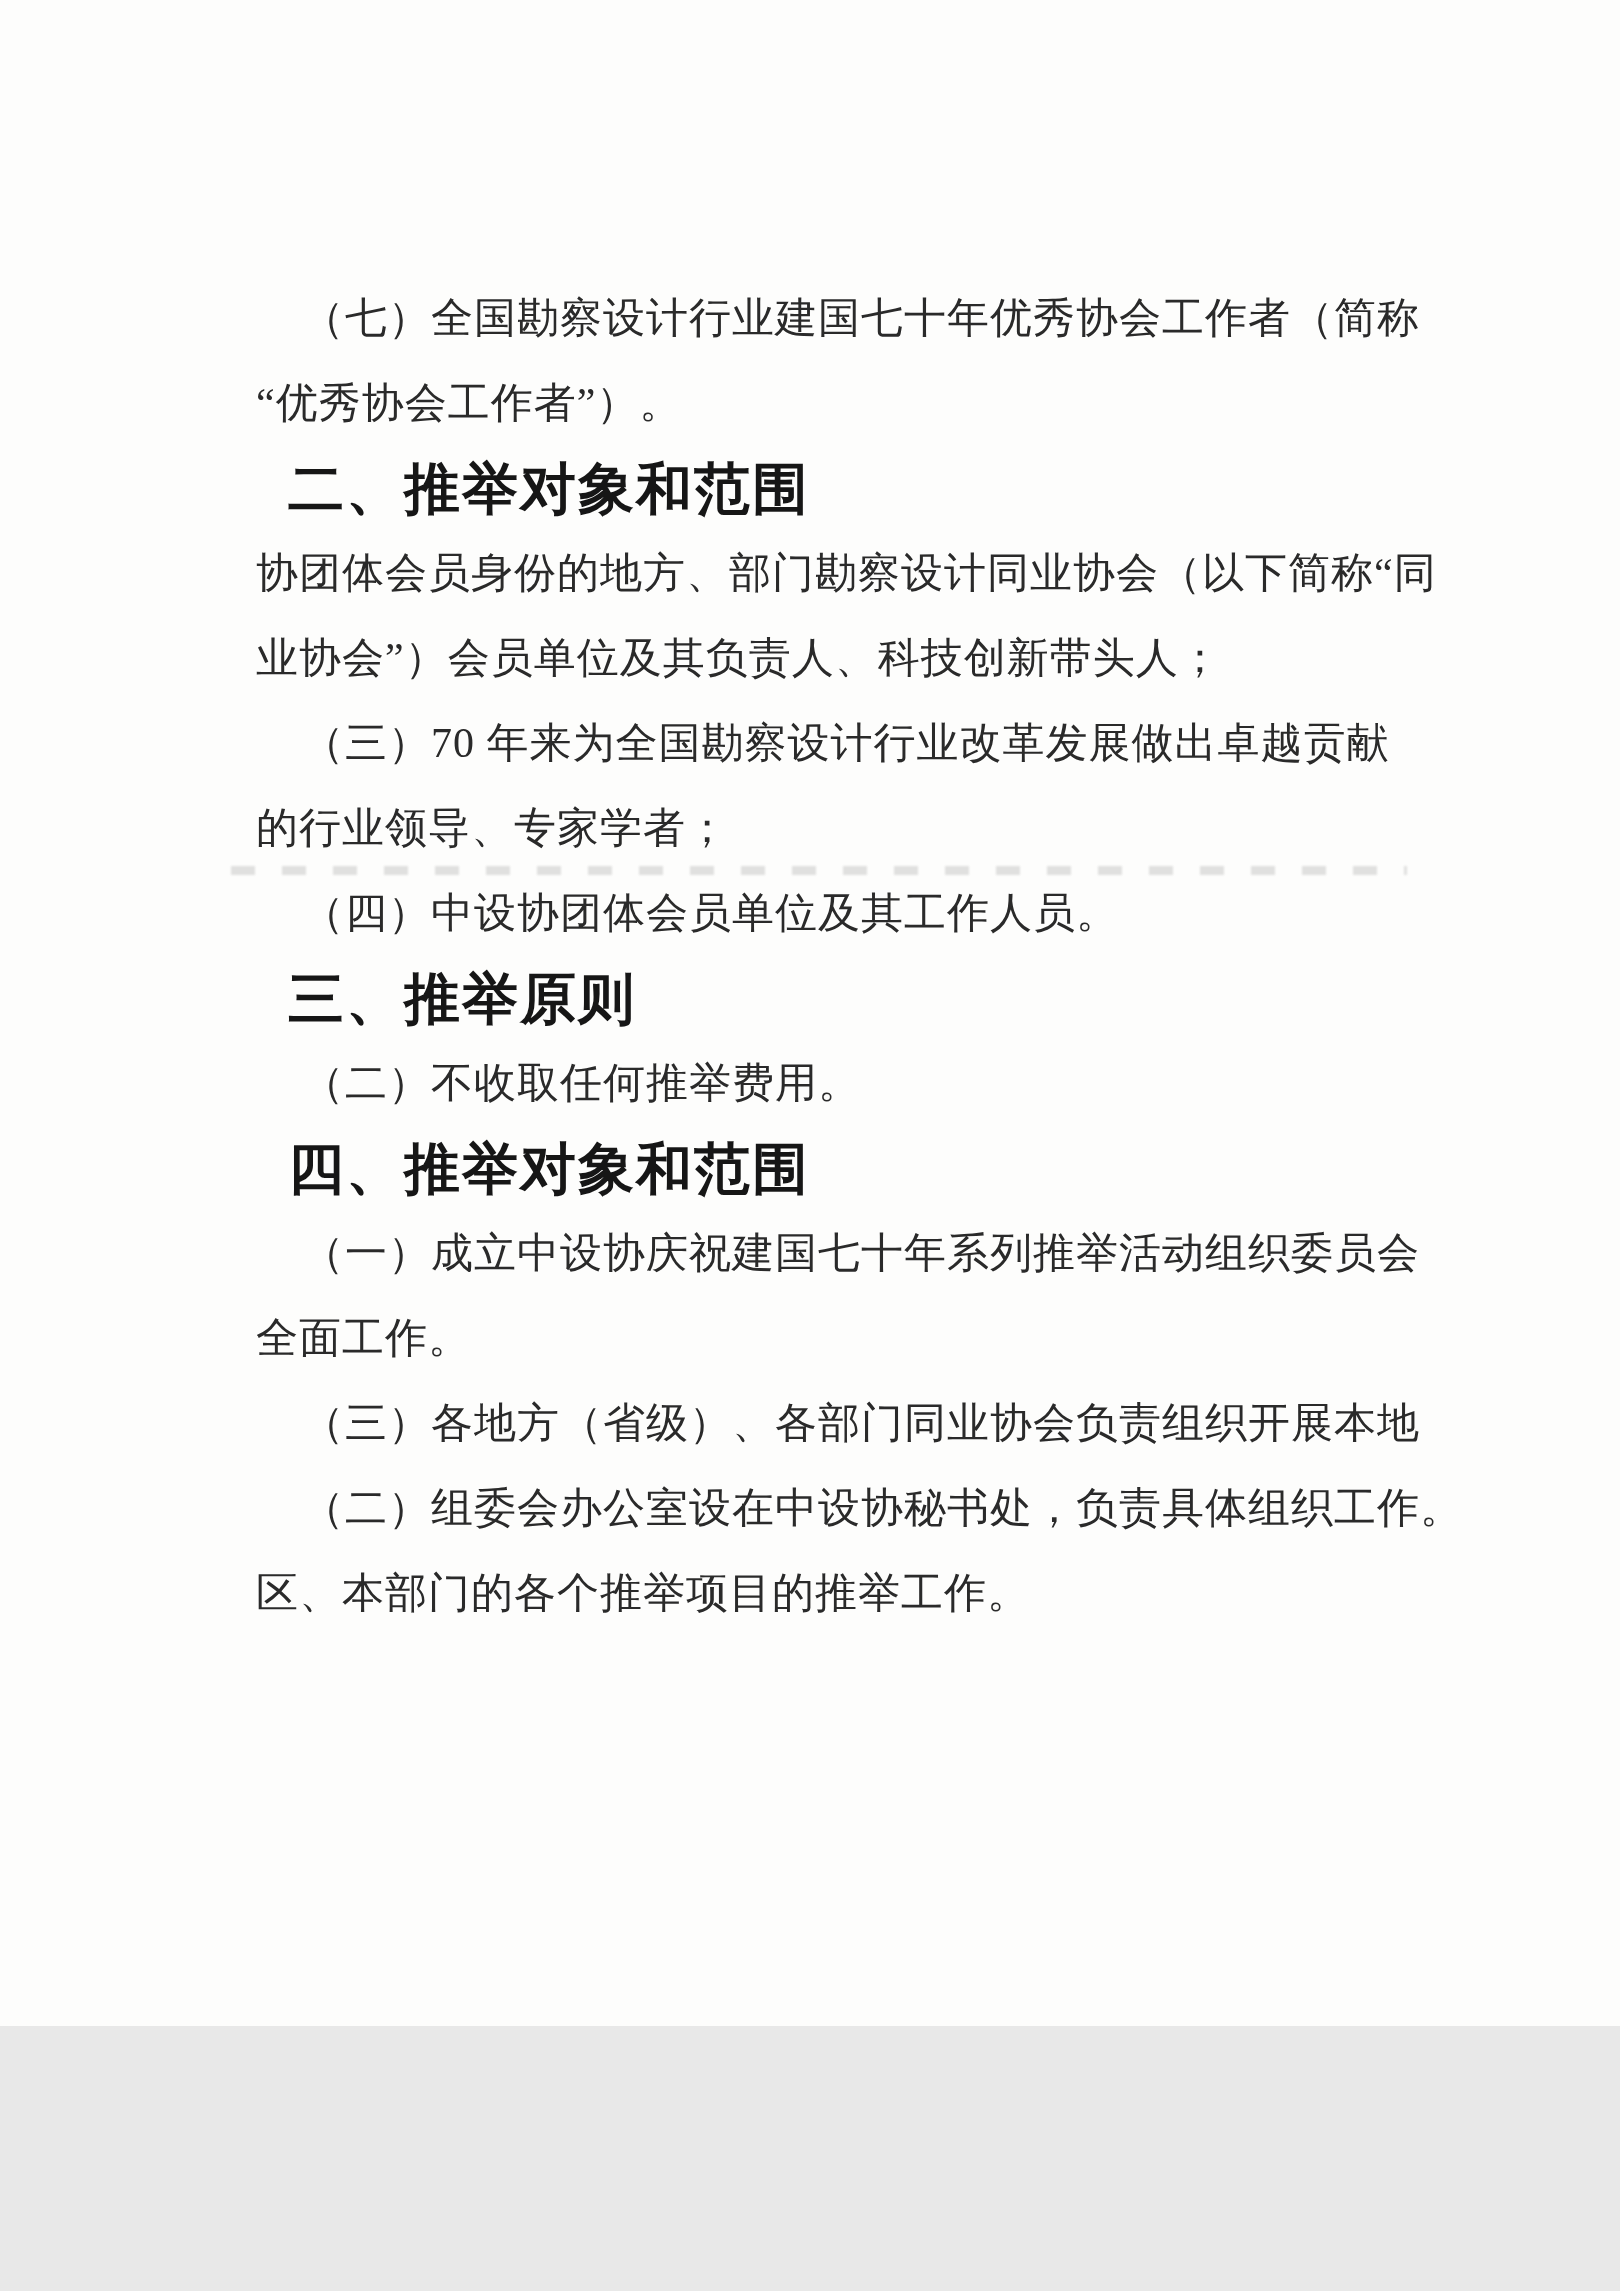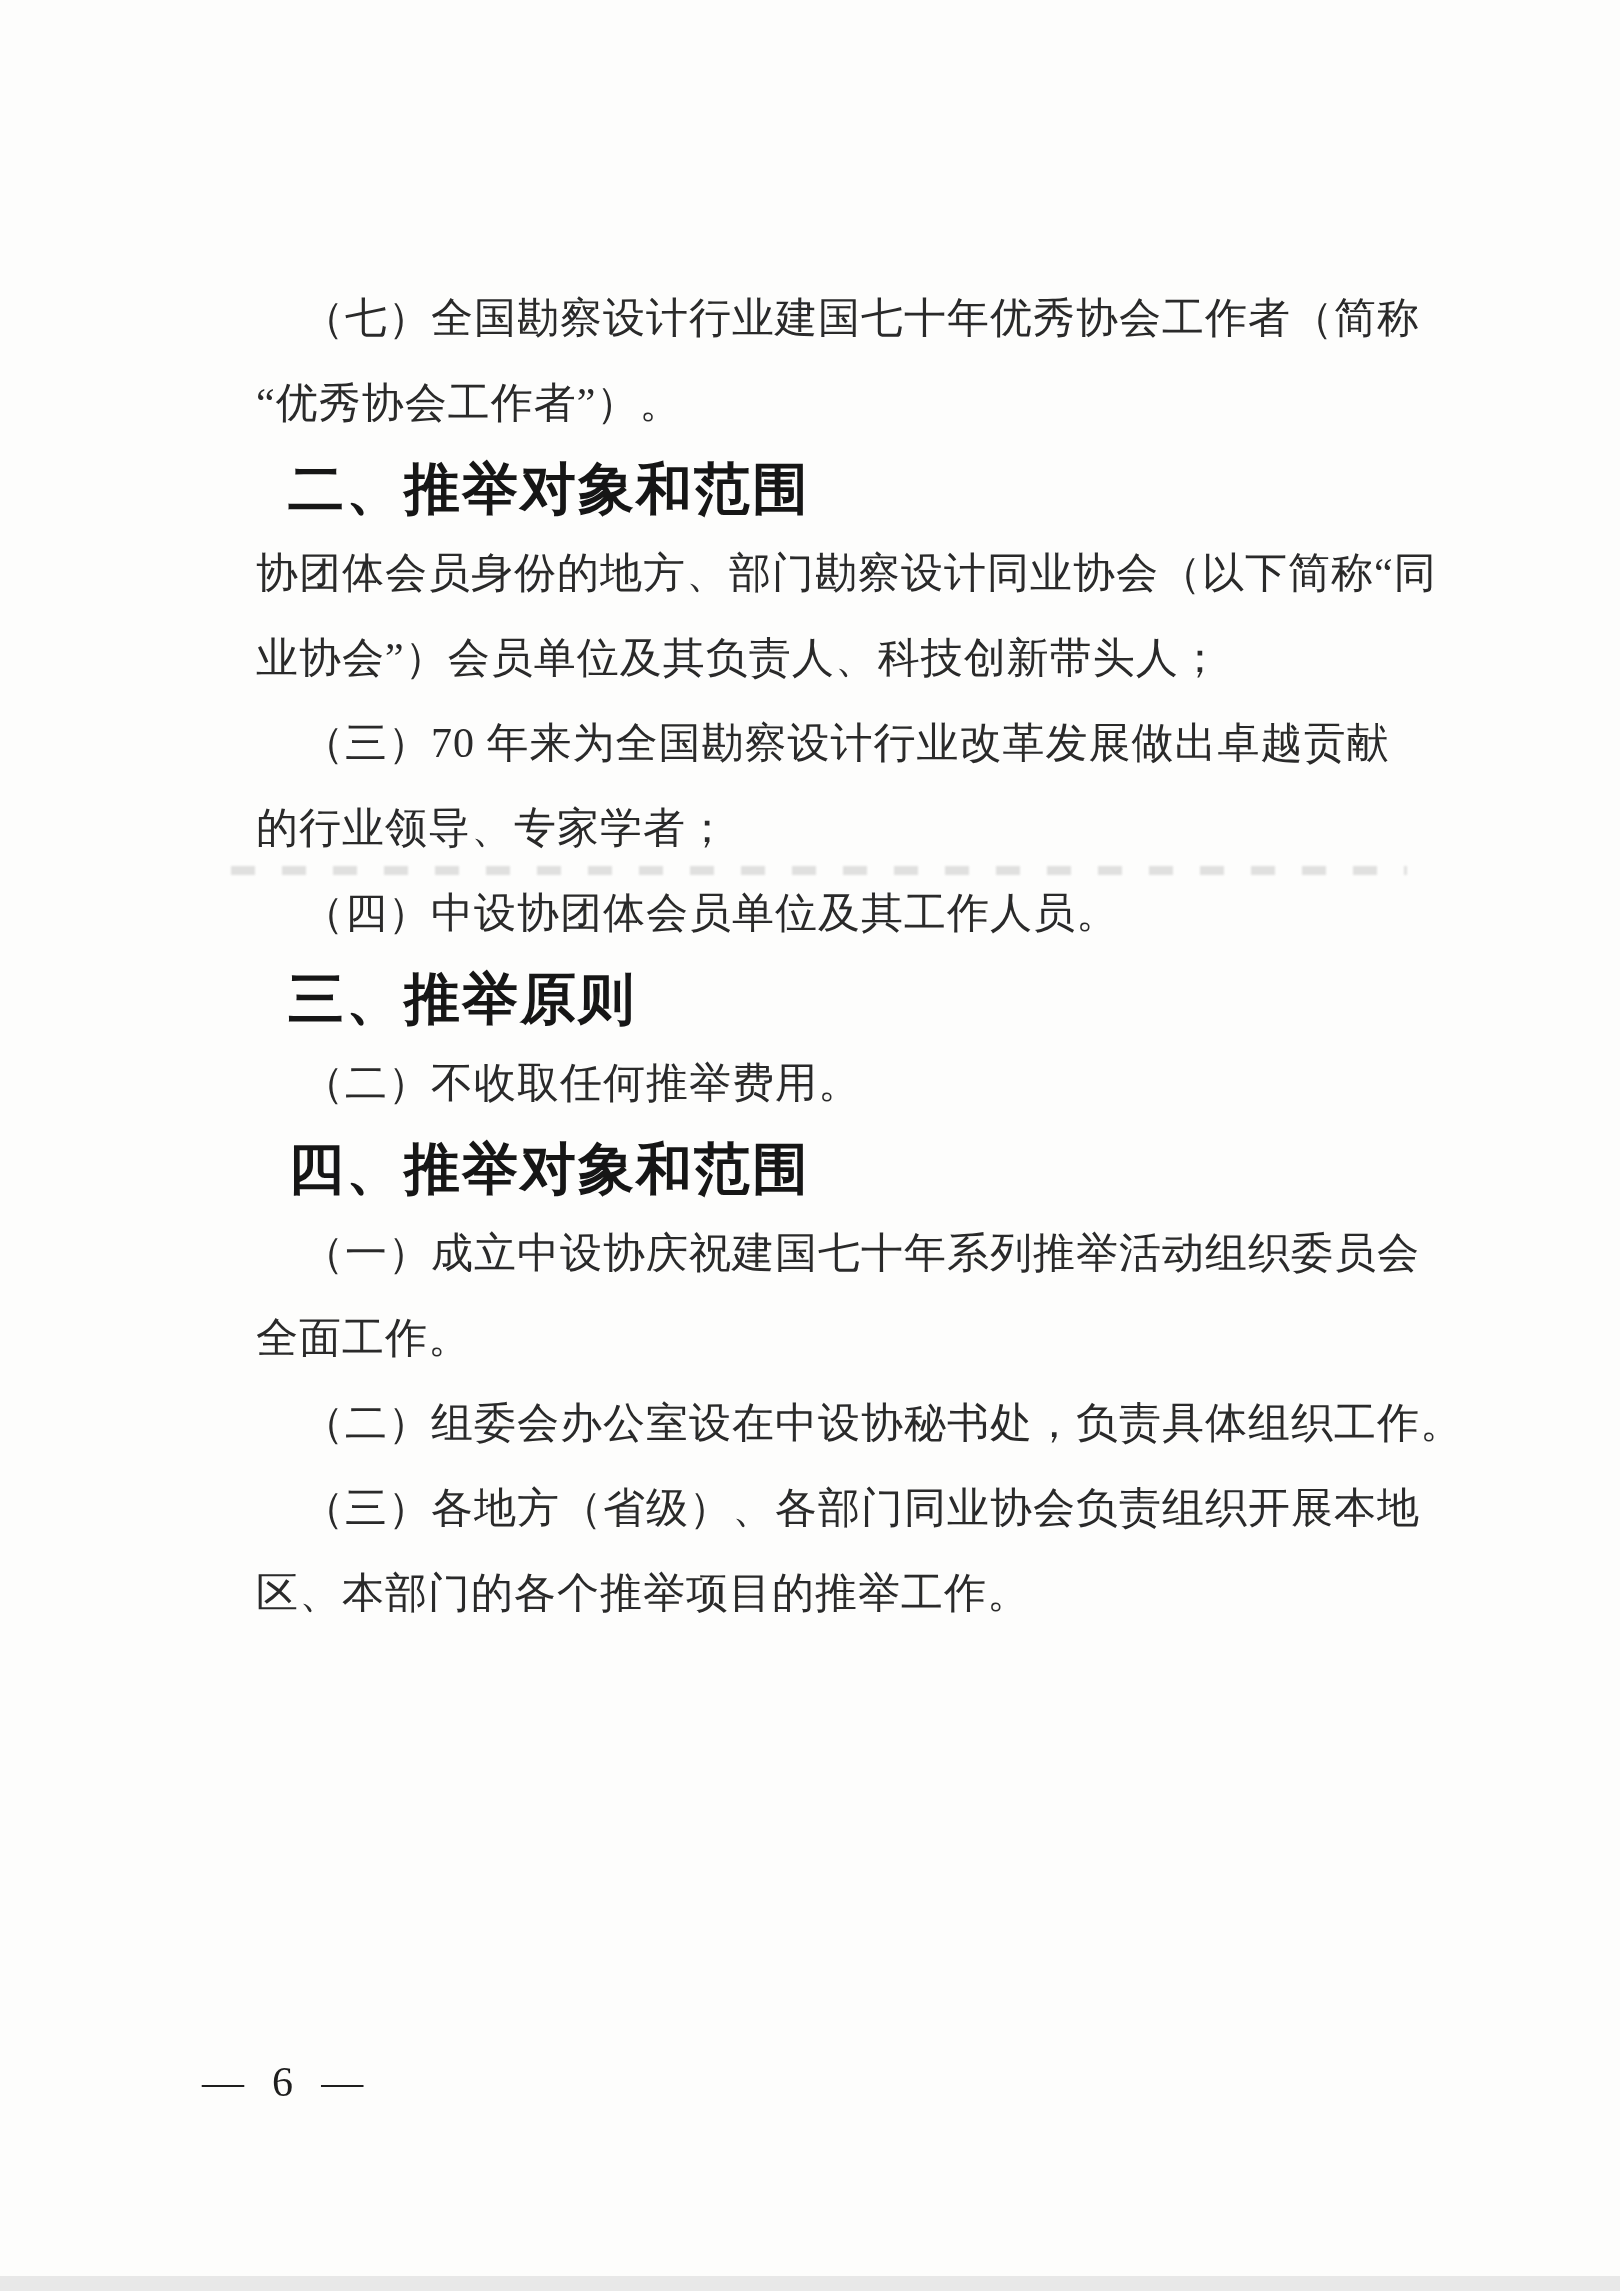--- a/index.html
+++ b/index.html
@@ -3,21 +3,21 @@
 <meta charset="utf-8">
 <style>
   html, body {
     margin: 0;
     padding: 0;
     background: #e8e8e8;
   }
   .page {
     position: relative;
     width: 1620px;
-    height: 2276px;
+    height: 2026px;
     background: #fdfdfc;
     overflow: hidden;
     font-family: "Liberation Serif", serif;
   }
   .content {
     position: absolute;
     left: 214px;
     top: 276px;
     width: 1206px;
   }
@@ -80,22 +80,22 @@
     <div class="line hang">协团体会员身份的地方、部门勘察设计同业协会（以下简称“同</div>
     <div class="line hang">业协会”）会员单位及其负责人、科技创新带头人；</div>
     <div class="line indent">（三）70 年来为全国勘察设计行业改革发展做出卓越贡献</div>
     <div class="line hang">的行业领导、专家学者；</div>
     <div class="line indent">（四）中设协团体会员单位及其工作人员。</div>
     <div class="line heading">三、推举原则</div>
     <div class="line indent">（二）不收取任何推举费用。</div>
     <div class="line heading">四、推举对象和范围</div>
     <div class="line indent">（一）成立中设协庆祝建国七十年系列推举活动组织委员会</div>
     <div class="line hang">全面工作。</div>
+    <div class="line indent">（三）各地方（省级）、各部门同业协会负责组织开展本地</div>
     <div class="line indent">（二）组委会办公室设在中设协秘书处，负责具体组织工作。</div>
-    <div class="line indent">（三）各地方（省级）、各部门同业协会负责组织开展本地</div>
     <div class="line hang">区、本部门的各个推举项目的推举工作。</div>
   </div>
 
   <div class="smudge"></div>
 
   <div class="footer">— 6 —</div>
 </div>
 
 
 </body></html>

